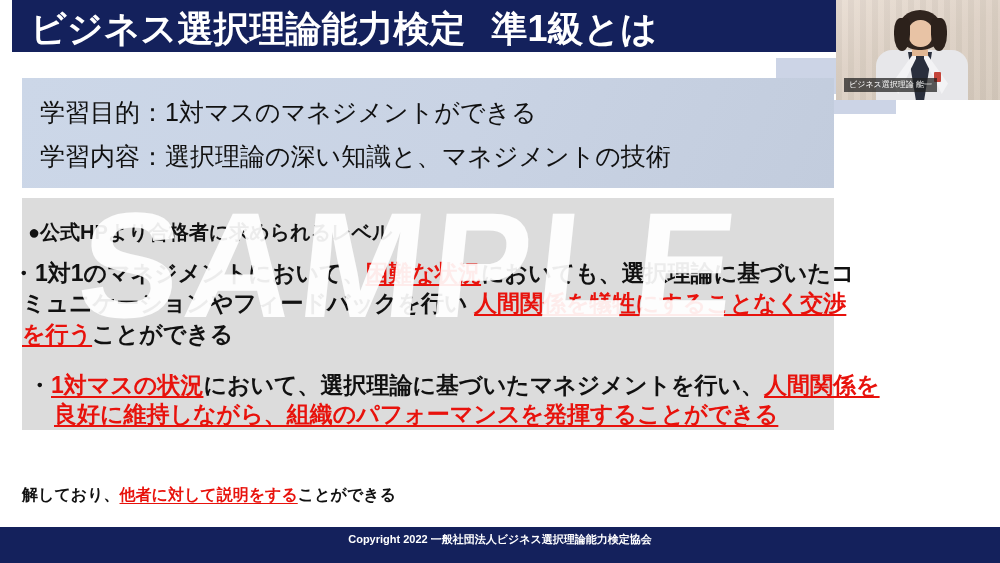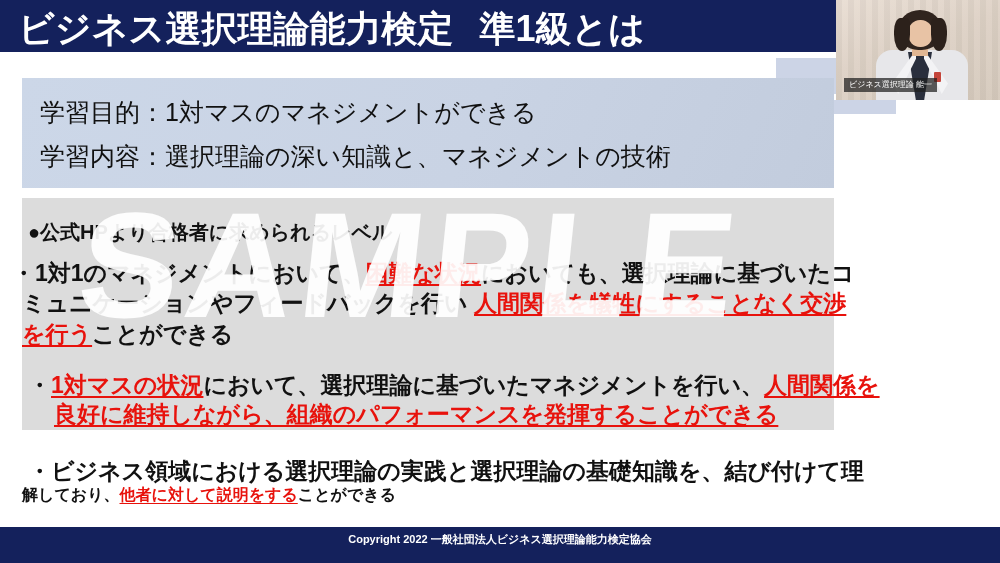--- a/index.html
+++ b/index.html
@@ -5,21 +5,21 @@
   html,body{margin:0;padding:0;}
   body{
     width:1000px;height:563px;overflow:hidden;
     background:#ffffff;
     font-family:"Liberation Sans","DejaVu Sans",sans-serif;
   }
   .slide{position:relative;width:1000px;height:563px;background:#ffffff;overflow:hidden;}
 
   
   .titlebar{
-    position:absolute;left:0;top:0;width:836px;height:52px;
+    position:absolute;left:12px;top:0;width:836px;height:52px;
     background:#14215c;
   }
   .titlebar .title{
     position:absolute;left:18px;top:3px;
     color:#ffffff;font-weight:bold;font-size:36px;letter-spacing:0px;
     white-space:nowrap;line-height:52px;
   }
   .titlebar .sub{ margin-left:26px; }
 
   
@@ -169,23 +169,20 @@
     <span class="red">を行う</span><span class="blk">ことができる</span>
   </div>
 
   <div class="txt b2l1">
     <span class="blk">・</span><span class="red">1対マスの状況</span><span class="blk">において、選択理論に基づいたマネジメントを行い、</span><span class="red">人間関係を</span>
   </div>
   <div class="txt b2l2">
     <span class="red">良好に維持しながら、組織のパフォーマンスを発揮することができる</span>
   </div>
 
-  <div class="txt b3l1">
-    <span class="blk">・ビジネス領域における選択理論の実践と選択理論の基礎知識を、結び付けて理</span>
-  </div>
   <div class="txt b3l2">
     <span class="blk">解しており、</span><span class="red">他者に対して説明をする</span><span class="blk">ことができる</span>
   </div>
 
   <div class="watermark">SAMPLE</div>
 
   <div class="footer">
     <div class="ftxt">Copyright 2022 一般社団法人ビジネス選択理論能力検定協会</div>
   </div>
 

